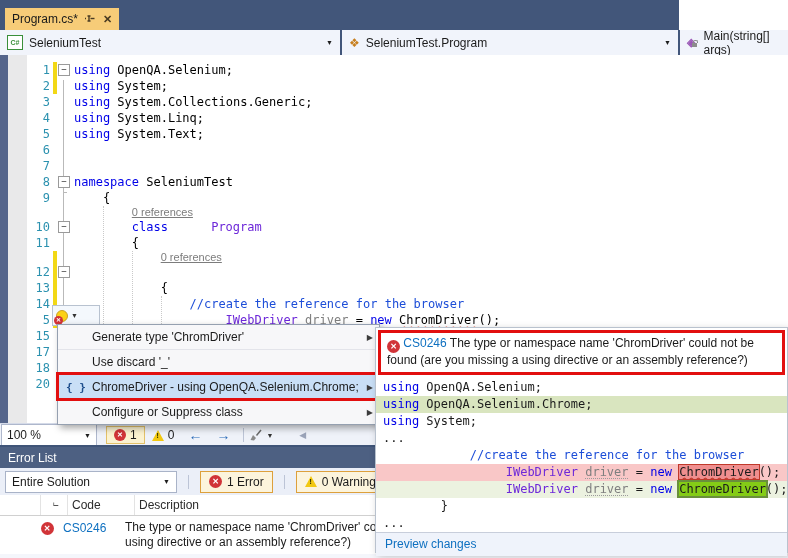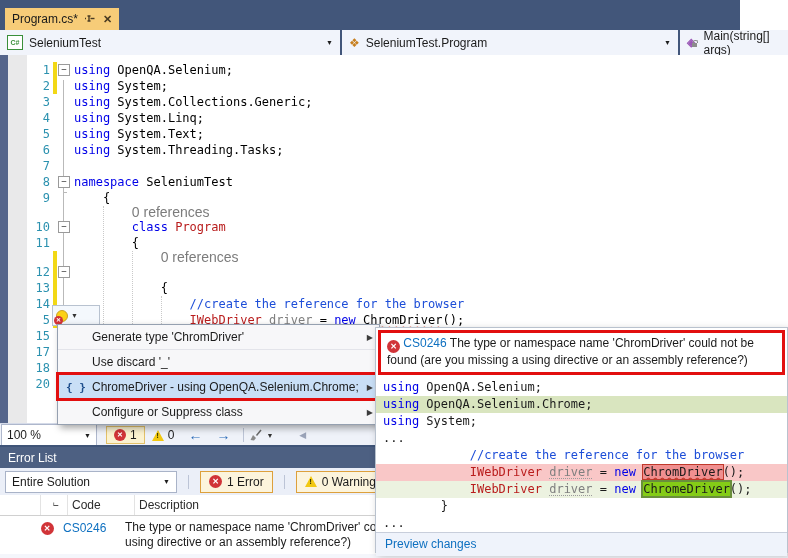--- a/index.html
+++ b/index.html
@@ -1,20 +1,20 @@
 <!DOCTYPE html>
 <html><head>
 <meta charset="utf-8">
 <style>
   html,body{margin:0;padding:0;}
   #app{position:relative;width:788px;height:558px;background:#fff;overflow:hidden;
        font-family:"Liberation Sans",sans-serif;font-size:12px;color:#1b1b1b;}
 
   
-  .topbar{position:absolute;left:0;top:0;width:740px;height:30px;background:#42567a;}
+  .topbar{position:absolute;left:0;top:0;width:679px;height:30px;background:#42567a;}
   .doc-tab{position:absolute;left:5px;top:8px;height:22px;background:#f7cc78;color:#1a1a1a;
            display:flex;align-items:center;padding:0 7px;gap:7px;}
   .doc-tab .tab-title{font-size:12px;}
   .pin-ic{width:11px;height:11px;display:inline-block;}
   .close-ic{font-size:11px;color:#4a3b22;font-weight:bold;line-height:11px;}
 
   
   .navbar{position:absolute;left:0;top:30px;width:788px;height:25px;background:#42567a;
           display:flex;gap:2px;}
   .nav-sec{background:#f1f4fb;display:flex;align-items:center;gap:6px;padding:0 7px;height:25px;}
@@ -37,23 +37,23 @@
   #editor-code{position:absolute;left:0;top:7px;right:0;}
   .code-row{position:relative;height:16px;}
   .lens-row{position:relative;height:13px;}
   .ln{position:absolute;left:26px;width:24px;text-align:right;color:#2b91af;
       font:12px/16px "DejaVu Sans Mono",monospace;}
   .chg{position:absolute;left:53px;width:4px;top:0;bottom:0;background:#f2d816;}
   .fold{position:absolute;left:58px;top:2px;width:10px;height:10px;border:1px solid #9a9a9a;
         background:#fff;color:#3a3a3a;font:9px/9px "DejaVu Sans Mono",monospace;text-align:center;}
   .codetext{position:absolute;left:74px;white-space:pre;color:#000;
             font:12px/16px "DejaVu Sans Mono",monospace;}
-  .lens-text{position:absolute;color:#7c7c7c;font-size:14px;line-height:12px;}
+  .lens-text{position:absolute;color:#7c7c7c;font-size:11px;line-height:12px;text-decoration:underline;}
   .tk-k{color:#0000e8;}
-  .tk-t{color:#b91c1c;}
+  .tk-t{color:#6d28d9;margin-left:36px;}
   .tk-c{color:#1d4ed8;}
   .tk-gd{color:#7f7f7f;text-decoration:underline dotted #9b9b9b;text-underline-offset:2px;}
   .tk-sq{color:#000;text-decoration:underline wavy #e51400;text-decoration-skip-ink:none;text-underline-offset:2px;}
   .tk-rem{background:#f08f8f;box-shadow:0 0 0 1px #c0392b;
           text-decoration:underline wavy #c0392b;text-decoration-skip-ink:none;}
   .tk-add{background:#84cc16;box-shadow:0 0 0 2px #6a8f3c;}
 
   
   .bulb-widget{position:absolute;left:52px;top:250px;width:40px;height:19px;background:#f4f8fd;
                border:1px solid #b8c2d0;display:flex;align-items:center;gap:3px;padding:0 3px;z-index:3;}
@@ -196,21 +196,20 @@
         <div class="code-row">
           <span class="ln">4</span>
           <span class="codetext"><span class="tk-k">using</span><span> System.Linq;</span></span>
         </div>
         <div class="code-row">
           <span class="ln">5</span>
           <span class="codetext"><span class="tk-k">using</span><span> System.Text;</span></span>
         </div>
         <div class="code-row">
           <span class="ln">6</span>
-          <span class="codetext"><span class="tk-k">using</span><span> System.Threading.Tasks;</span></span>
         </div>
         <div class="code-row">
           <span class="ln">7</span>
           <span class="codetext"></span>
         </div>
         <div class="code-row">
           <span class="ln">8</span>
           <span class="fold">−</span>
           <span class="codetext"><span class="tk-k">namespace</span><span> SeleniumTest</span></span>
         </div>

